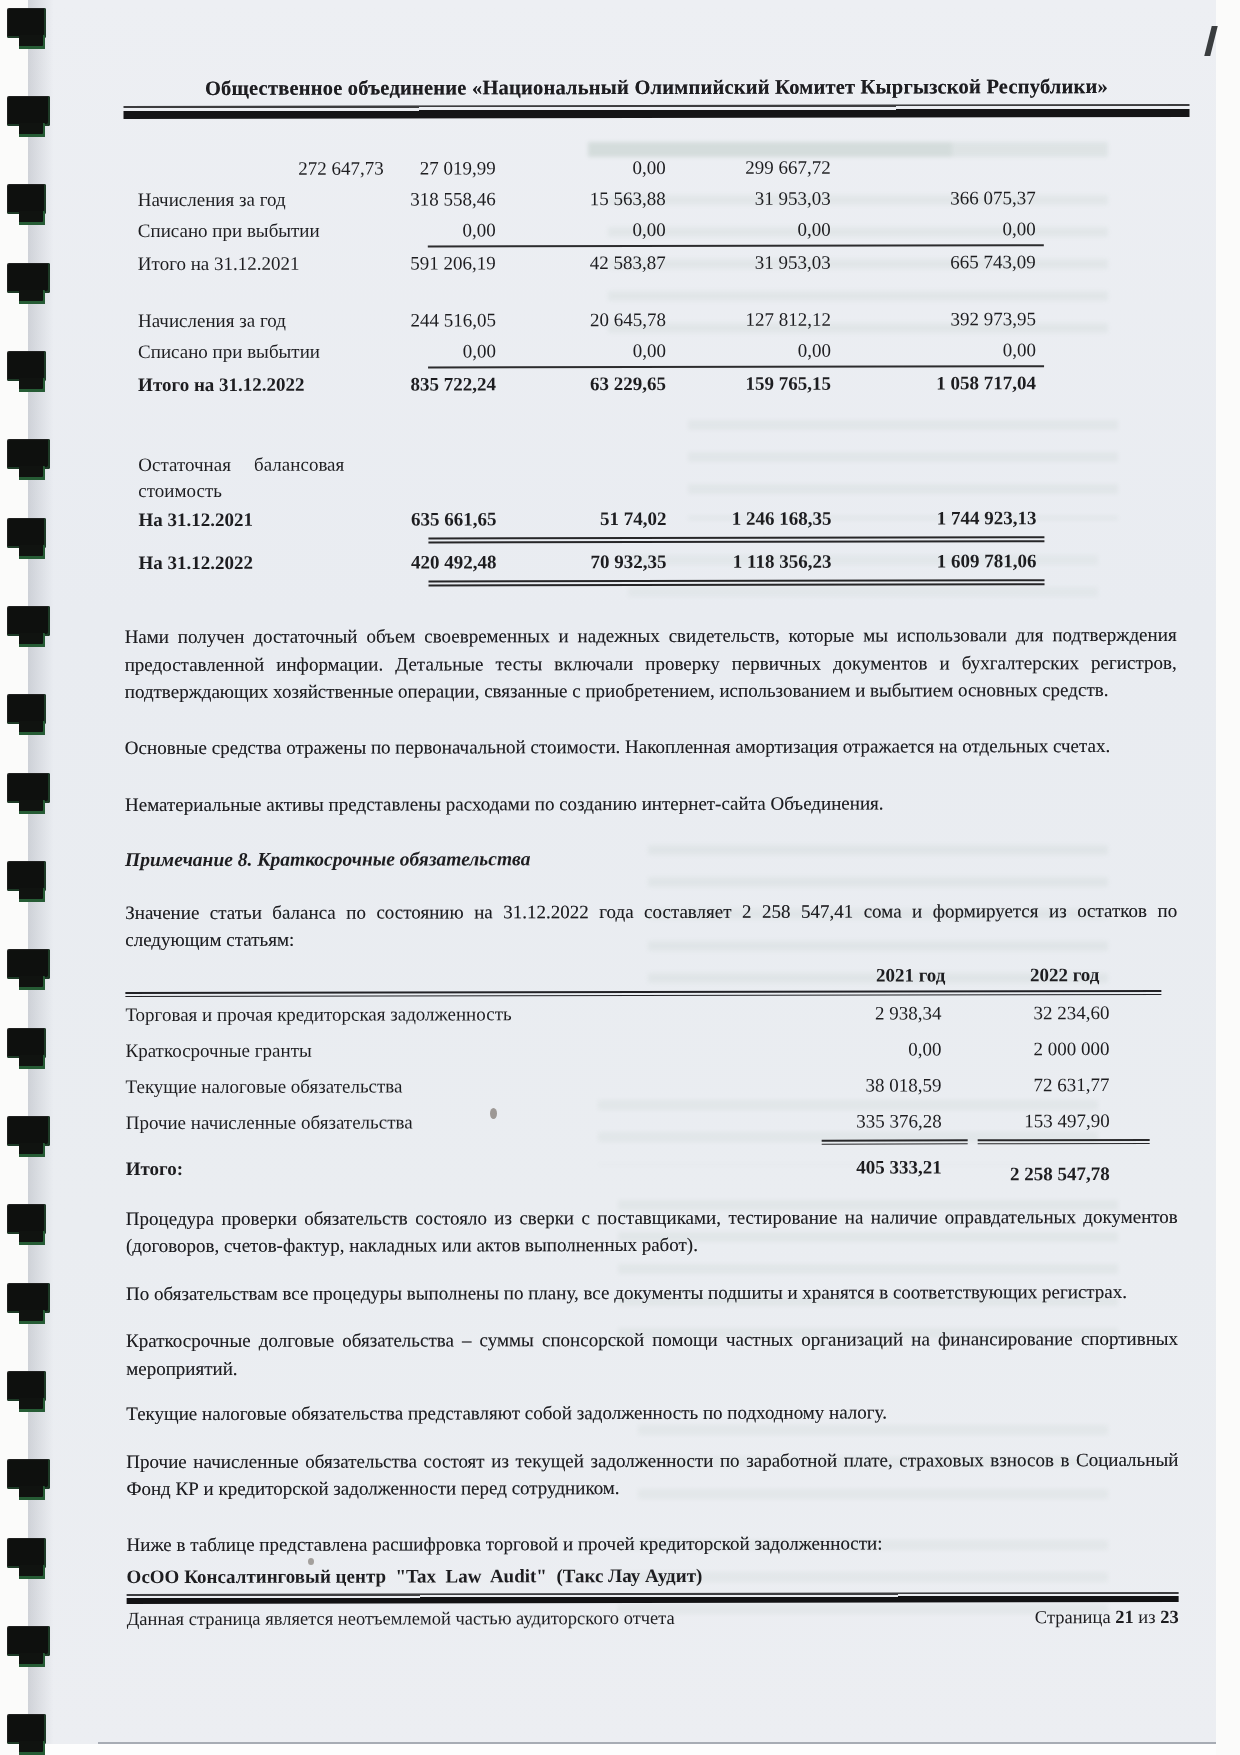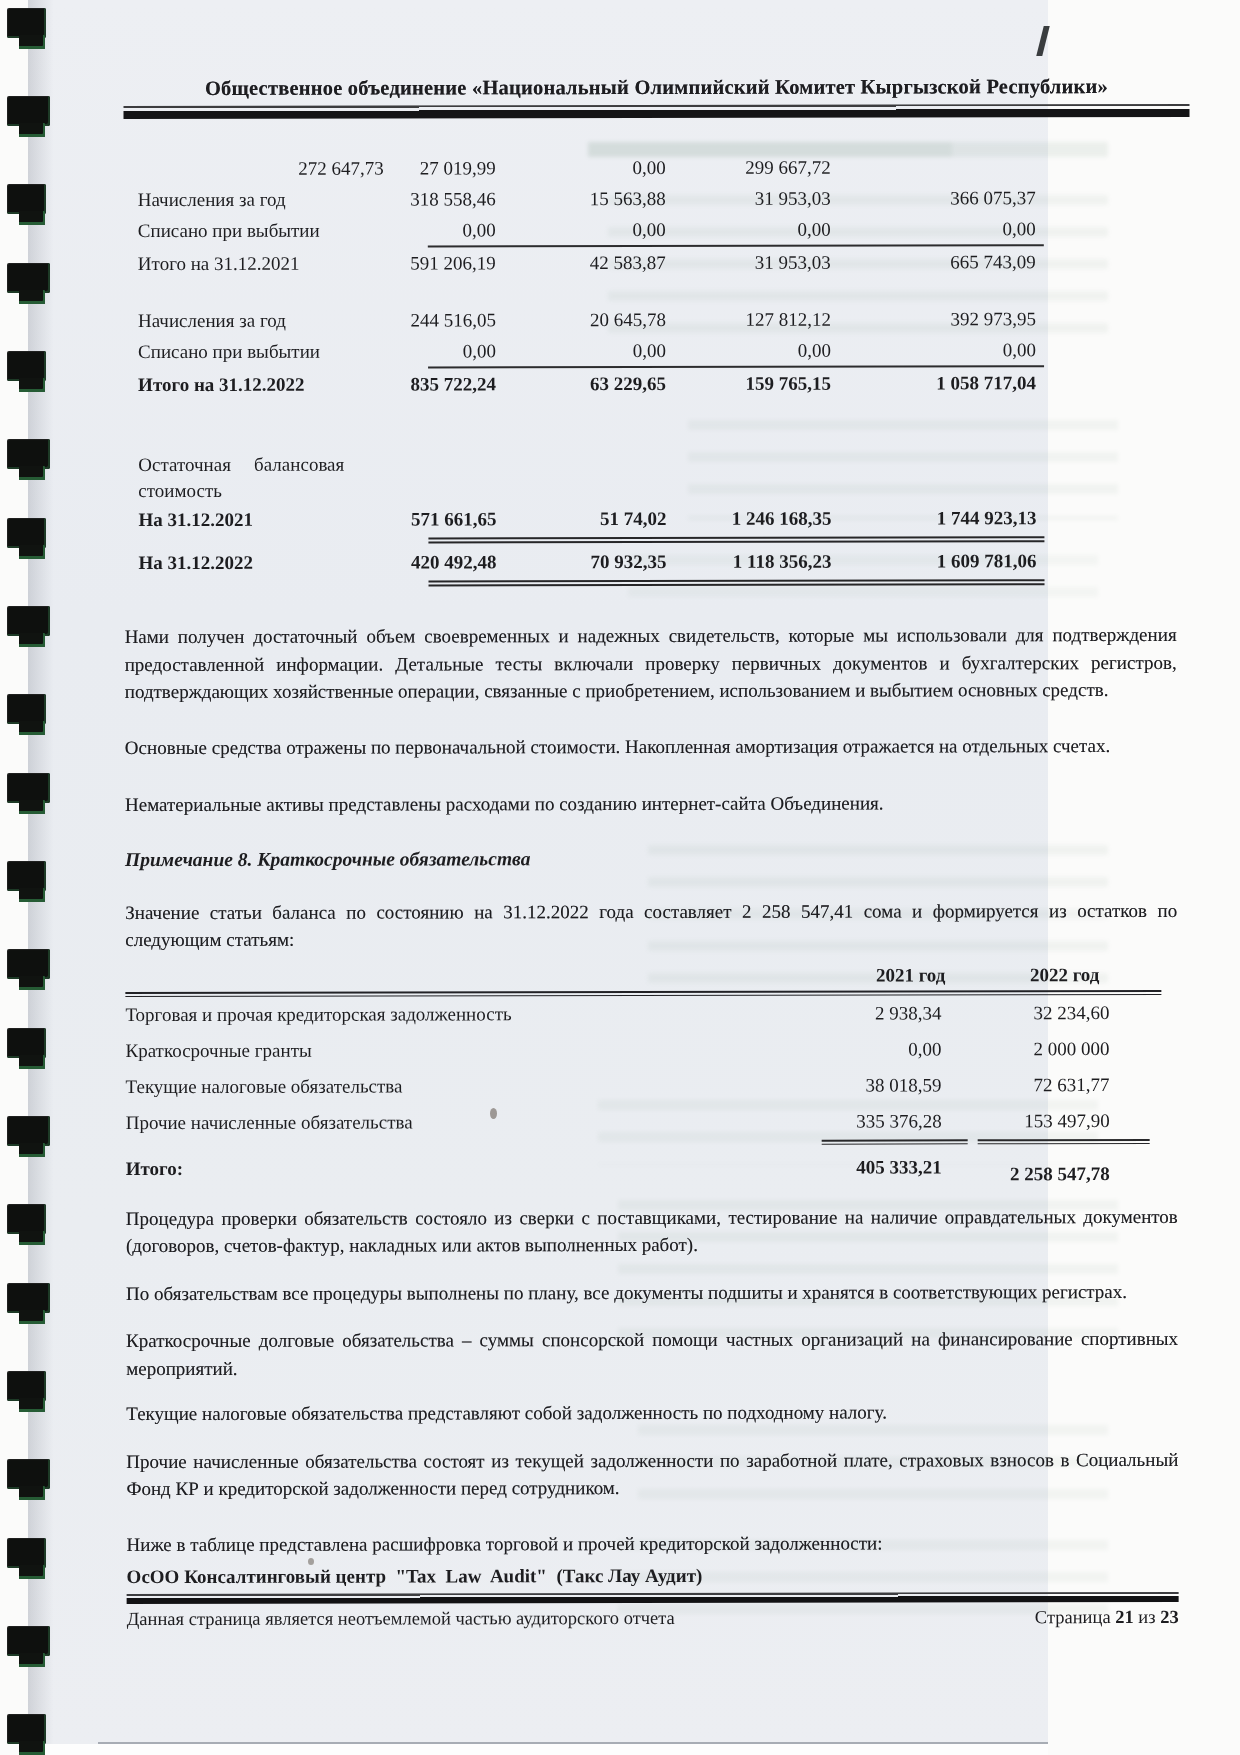--- a/index.html
+++ b/index.html
@@ -1,19 +1,19 @@
 <!DOCTYPE html>
 <html><head>
 <meta charset="utf-8">
 <style>
   html,body{margin:0;padding:0;width:1240px;height:1755px;overflow:hidden;background:#fbfbfa;}
   *{box-sizing:border-box;}
   body{font-family:"Liberation Serif","DejaVu Serif",serif;color:#1d1d20;}
 
-  .scan{position:relative;width:1048px;height:1755px;}
+  .scan{position:relative;width:1216px;height:1755px;}
 
   
   .paper{position:absolute;left:28px;top:0;right:0;bottom:0;
     background:linear-gradient(180deg,#edeff3 0%,#e9ecf1 35%,#eaedf1 70%,#eceef2 100%);}
   .paper::before{content:'';position:absolute;left:0;top:0;bottom:0;width:30px;
     background:linear-gradient(90deg,rgba(95,100,112,.20),rgba(0,0,0,0) 85%);}
   .bottom-strip{position:absolute;left:0;right:0;top:1744px;height:11px;background:#fdfdfd;}
   .bottom-edge{position:absolute;left:70px;right:0;top:1742px;height:3px;background:#a7acb4;}
   .corner-mark{position:absolute;right:2px;top:26px;width:6px;height:30px;background:#3a3d3f;transform:skewX(-14deg);}
 
@@ -155,21 +155,21 @@
           <div class="t1-spacer"></div>
           <div class="t1-row section">
             <div class="t1-label">Остаточная балансовая стоимость</div>
             <div class="t1-val"></div>
             <div class="t1-val"></div>
             <div class="t1-val"></div>
             <div class="t1-val"></div>
           </div>
           <div class="t1-row bold">
             <div class="t1-label">На 31.12.2021</div>
-            <div class="t1-val">571 661,65</div>
+            <div class="t1-val">635 661,65</div>
             <div class="t1-val">51 74,02</div>
             <div class="t1-val">1 246 168,35</div>
             <div class="t1-val">1 744 923,13</div>
           </div>
           <div class="t1-rule double"></div>
           <div class="t1-row bold">
             <div class="t1-label">На 31.12.2022</div>
             <div class="t1-val">420 492,48</div>
             <div class="t1-val">70 932,35</div>
             <div class="t1-val">1 118 356,23</div>

